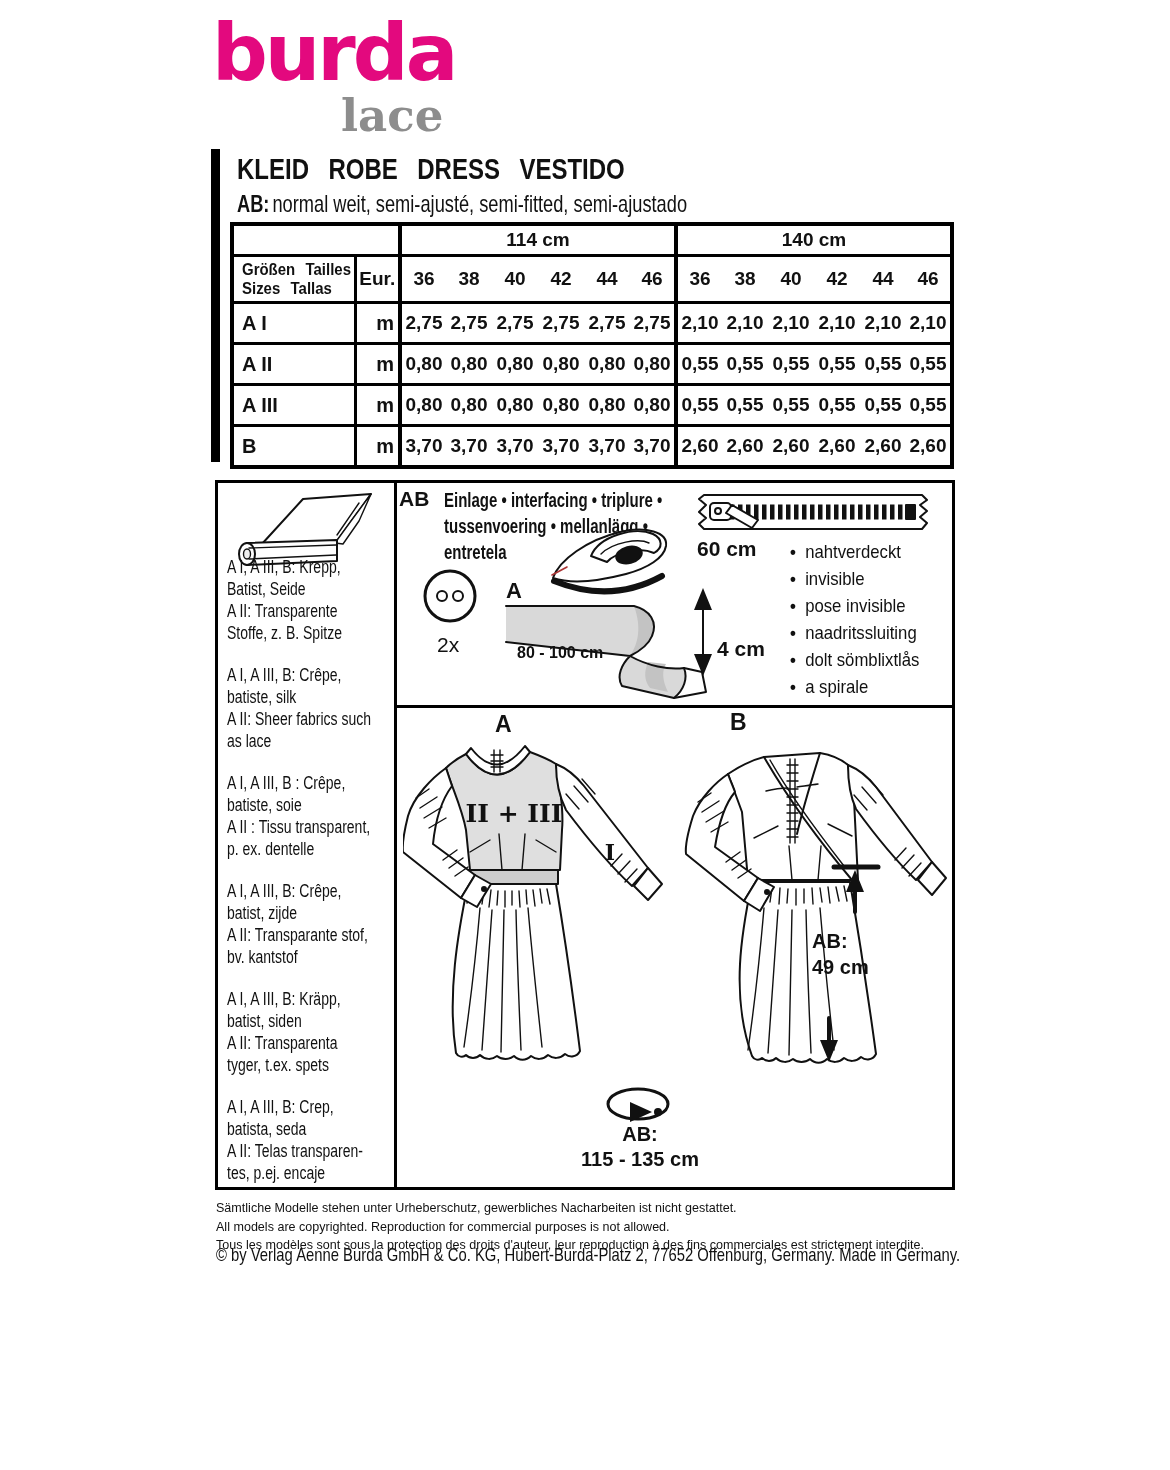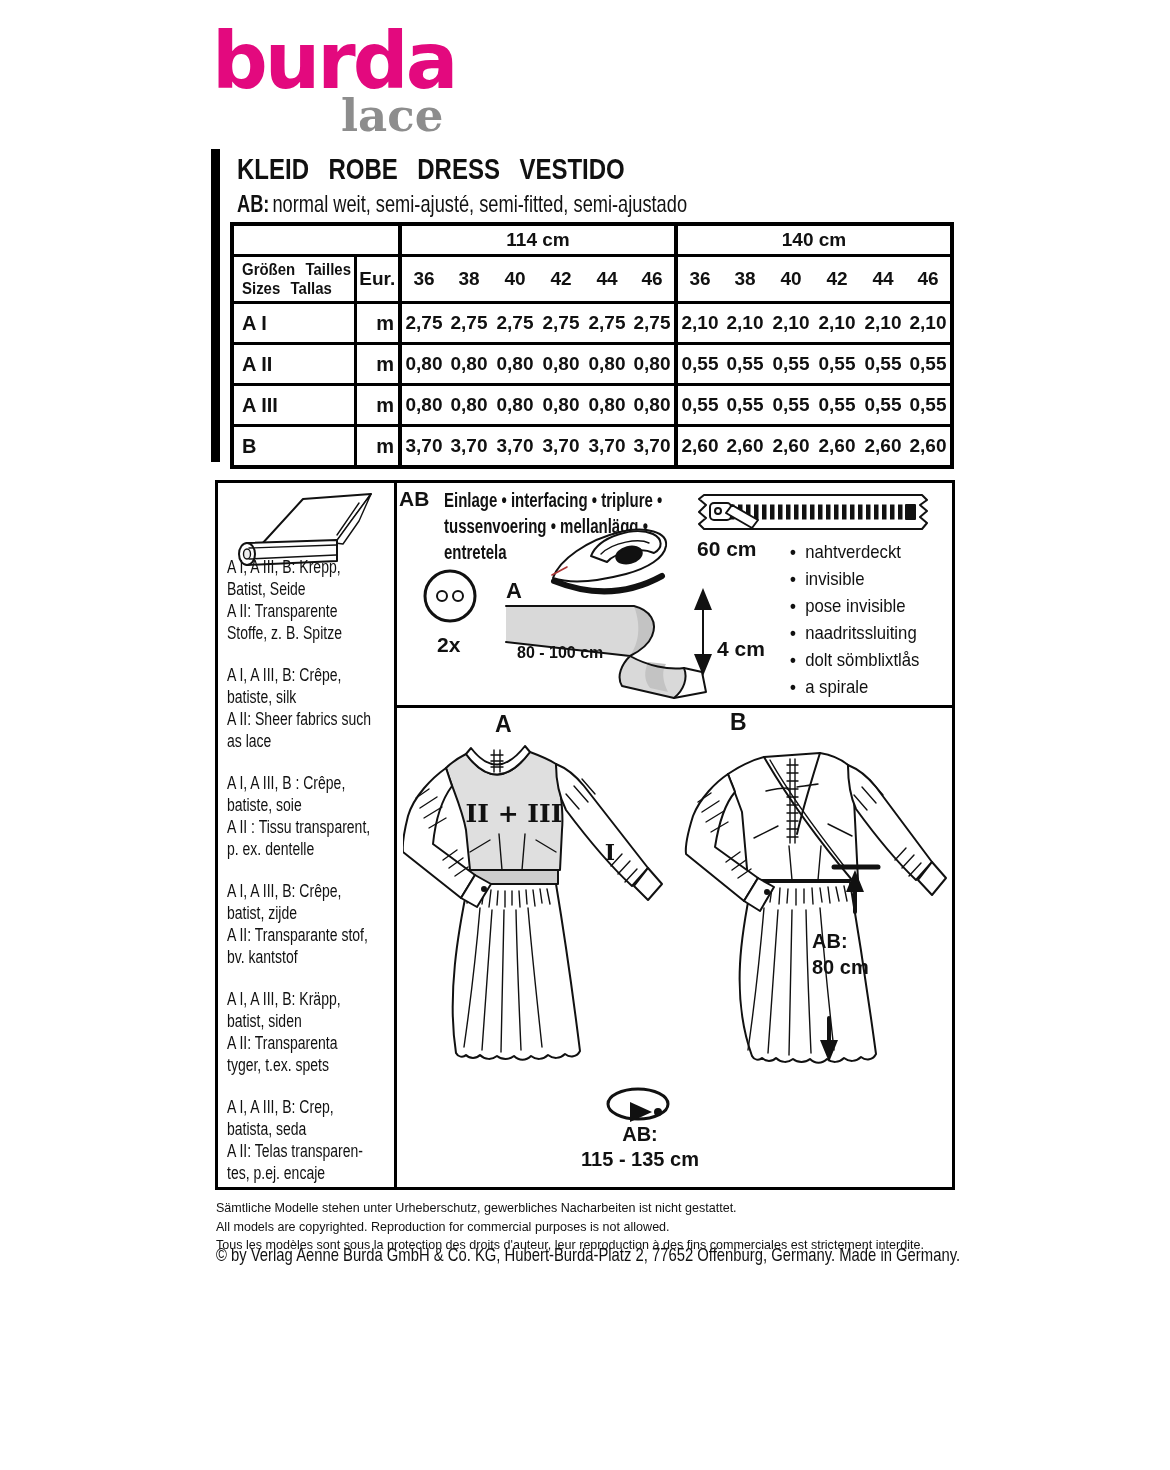--- a/index.html
+++ b/index.html
@@ -7,21 +7,21 @@
         font-family:"Liberation Sans",sans-serif;color:#111;}
   .abs{position:absolute;}
   .sx75{transform:scaleX(.75);transform-origin:0 0;}
   .sx76{transform:scaleX(.76);transform-origin:0 0;}
   .sx78{transform:scaleX(.78);transform-origin:0 0;}
   .sx80{transform:scaleX(.80);transform-origin:0 0;}
   .sx88{transform:scaleX(.88);transform-origin:0 0;}
   .sx93{transform:scaleX(.93);transform-origin:0 0;}
 
   
-  #logo-main{left:212px;top:22px;font-family:"DejaVu Sans",sans-serif;font-weight:bold;
+  #logo-main{left:212px;top:14px;font-family:"DejaVu Sans",sans-serif;font-weight:bold;
              font-size:78px;letter-spacing:-3px;color:#e3097e;line-height:1;}
   #logo-sub{left:341px;top:93px;font-family:"DejaVu Serif",serif;font-weight:bold;
             font-size:45px;color:#8d8d8d;line-height:1;}
   #pattern-number{left:795px;top:26px;width:155px;text-align:right;font-weight:bold;
                   font-size:62px;letter-spacing:-1px;line-height:1;}
 
   
   #title-bar{left:211px;top:149px;width:9px;height:313px;background:#000;}
   #title-main{left:237px;top:152px;font-size:30px;font-weight:bold;white-space:nowrap;
               word-spacing:16px;letter-spacing:0px;}
@@ -58,21 +58,21 @@
   .fab-line{white-space:nowrap;}
 
   
   #ab-label{left:399px;top:487px;font-weight:bold;font-size:21px;}
   #interfacing-text{left:444px;top:487px;width:320px;font-size:20px;line-height:26px;font-weight:bold;}
   #interfacing-text div{white-space:nowrap;}
   #zip-length{left:697px;top:537px;font-weight:bold;font-size:21px;}
   #zip-list{left:790px;top:538px;margin:0;padding:0;list-style:none;font-size:19px;line-height:27px;}
   #zip-list li{white-space:nowrap;}
   #zip-list li::before{content:"\2022\00a0\00a0";font-weight:bold;}
-  #button-count{left:437px;top:633px;font-weight:bold;font-size:21px;}
+  #button-count{left:437px;top:633px;font-weight:normal;font-size:21px;}
   #tape-view{left:506px;top:578px;font-weight:bold;font-size:22px;}
   #tape-length{left:517px;top:644px;font-weight:bold;font-size:16px;}
   #tape-width{left:717px;top:637px;font-weight:bold;font-size:21px;}
 
   
   #view-a-label{left:495px;top:711px;font-weight:bold;font-size:23px;}
   #view-b-label{left:730px;top:709px;font-weight:bold;font-size:23px;}
   #back-length{left:812px;top:928px;font-weight:bold;font-size:20px;line-height:26px;}
   #hem-width{left:555px;top:1122px;width:170px;text-align:center;font-weight:bold;
              font-size:20px;line-height:25px;}
@@ -421,21 +421,21 @@
       </g>
       <g>
         <ellipse cx="638" cy="1104" rx="30" ry="15" fill="none" stroke-width="3"></ellipse>
         <polygon points="652,1112 630,1102 630,1122" fill="#111" stroke="none"></polygon>
         <circle cx="658" cy="1112" r="4" fill="#111" stroke="none"></circle>
       </g>
     </g>
   </svg>
   <div class="abs" id="back-length">
     <div>AB:</div>
-    <div>80 cm</div>
+    <div>49 cm</div>
   </div>
   <div class="abs" id="hem-width">
     <div>AB:</div>
     <div>115 - 135 cm</div>
   </div>
 
   <div class="abs sx93" id="footer-small">
       <div>Sämtliche Modelle stehen unter Urheberschutz, gewerbliches Nacharbeiten ist nicht gestattet.</div>
       <div>All models are copyrighted. Reproduction for commercial purposes is not allowed.</div>
       <div>Tous les modèles sont sous la protection des droits d'auteur, leur reproduction à des fins commerciales est strictement interdite.</div>

